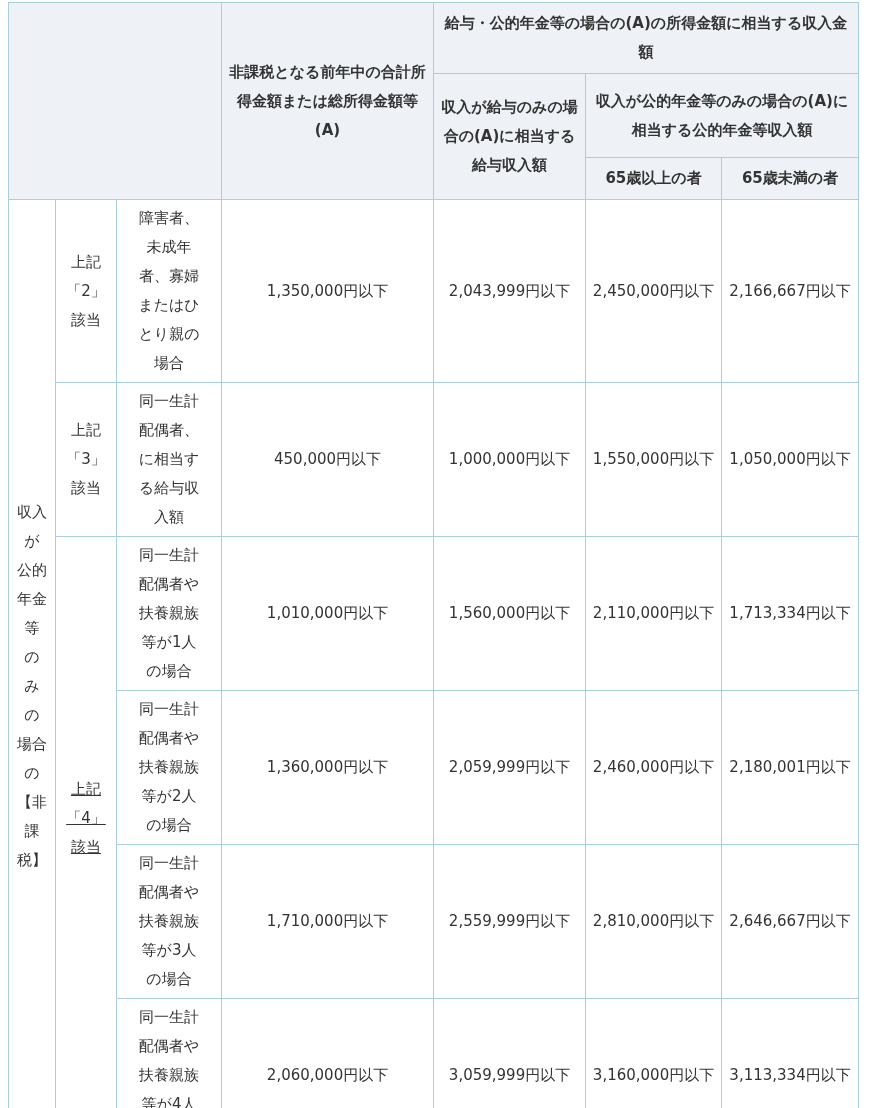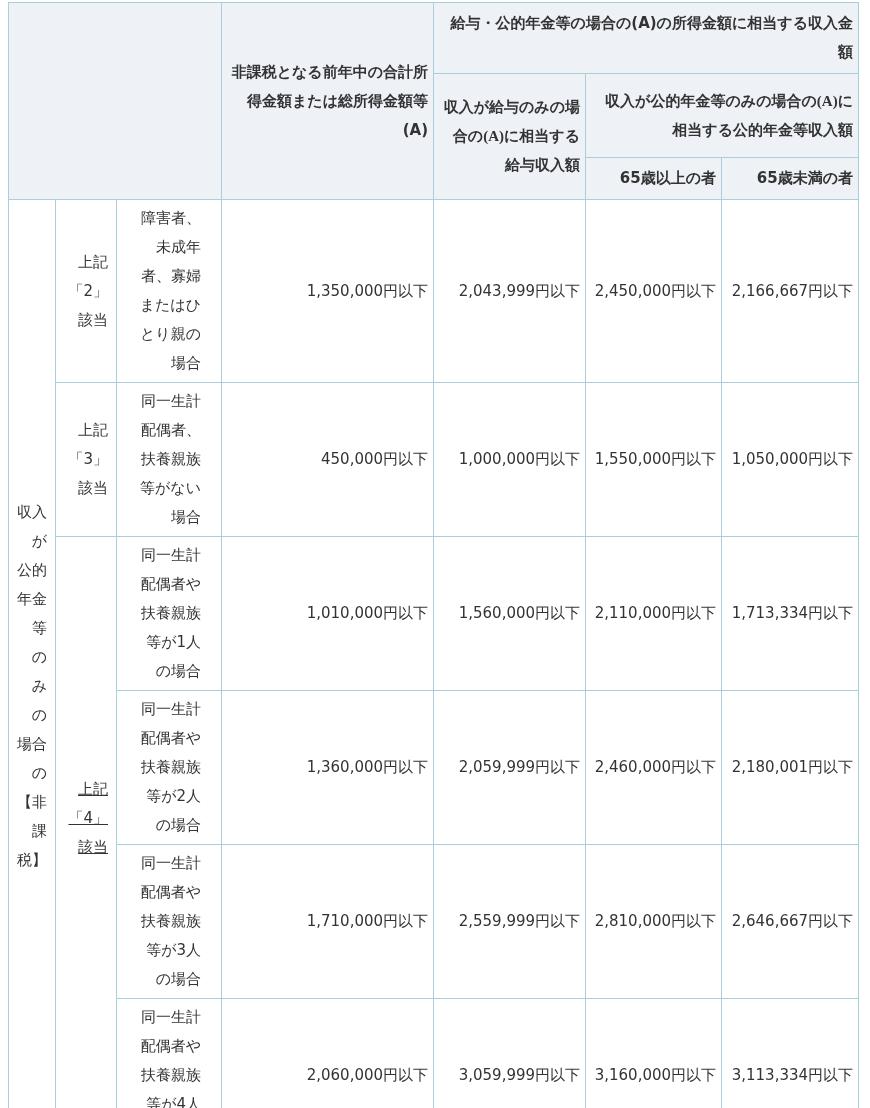--- a/index.html
+++ b/index.html
@@ -1,26 +1,26 @@
 <!DOCTYPE html>
 <html><head>
 <meta charset="utf-8">
 <style>
   html, body { margin: 0; padding: 0; background: #ffffff; }
   body { width: 870px; height: 1108px; overflow: hidden; position: relative;
          font-family: "DejaVu Sans", "Liberation Sans", sans-serif; color: #333333; }
   table.tax { position: absolute; left: 8px; top: 2px; border-collapse: collapse;
               table-layout: fixed; width: 850px; }
-  table.tax td, table.tax th { border: 1.5px solid #a9cfdc; text-align: right;
+  table.tax td, table.tax th { border: 1.5px solid #a9cfdc; text-align: center;
               vertical-align: middle; padding: 6px 5px; font-size: 15px; line-height: 29px;
               word-break: break-all; }
   table.tax th { background: #eef2f7; font-weight: bold; color: #333333; }
   table.tax td { background: #ffffff; font-weight: normal; }
   .hdr-top { height: 56px; }
-  .hdr-mid { height: 84px; font-family: Liberation Serif, serif; }
+  .hdr-mid { height: 84px; }
   .hdr-age { height: 28px; }
   .r-tall { height: 141px; }
   .r-short { height: 93px; }
   .pad-tail { height: 20px; }
   .pad-tail td { padding: 0; }
   .lbl-c2 { padding: 20px 8px !important; }
   .lbl-c3 { padding: 4px 20px !important; }
   .lbl-c4-bottom { vertical-align: bottom !important; padding-bottom: 290px !important; text-decoration: underline; }
 </style>
 </head>
@@ -56,21 +56,21 @@
       <td rowspan="7" class="lbl-c2">収入が公的年金等のみの場合の【非課税】</td>
       <td class="lbl-c2">上記「2」該当</td>
       <td class="lbl-c3">障害者、未成年者、寡婦またはひとり親の場合</td>
       <td>1,350,000円以下</td>
       <td>2,043,999円以下</td>
       <td>2,450,000円以下</td>
       <td>2,166,667円以下</td>
     </tr>
     <tr class="r-short">
       <td class="lbl-c2">上記「3」該当</td>
-      <td class="lbl-c3">同一生計配偶者、扶養親族等がない場合</td>
+      <td class="lbl-c3">同一生計配偶者、に相当する給与収入額</td>
       <td>450,000円以下</td>
       <td>1,000,000円以下</td>
       <td>1,550,000円以下</td>
       <td>1,050,000円以下</td>
     </tr>
     <tr class="r-tall">
       <td rowspan="4" class="lbl-c2 lbl-c4-bottom">上記「4」該当</td>
       <td class="lbl-c3">同一生計配偶者や扶養親族等が1人の場合</td>
       <td>1,010,000円以下</td>
       <td>1,560,000円以下</td>

